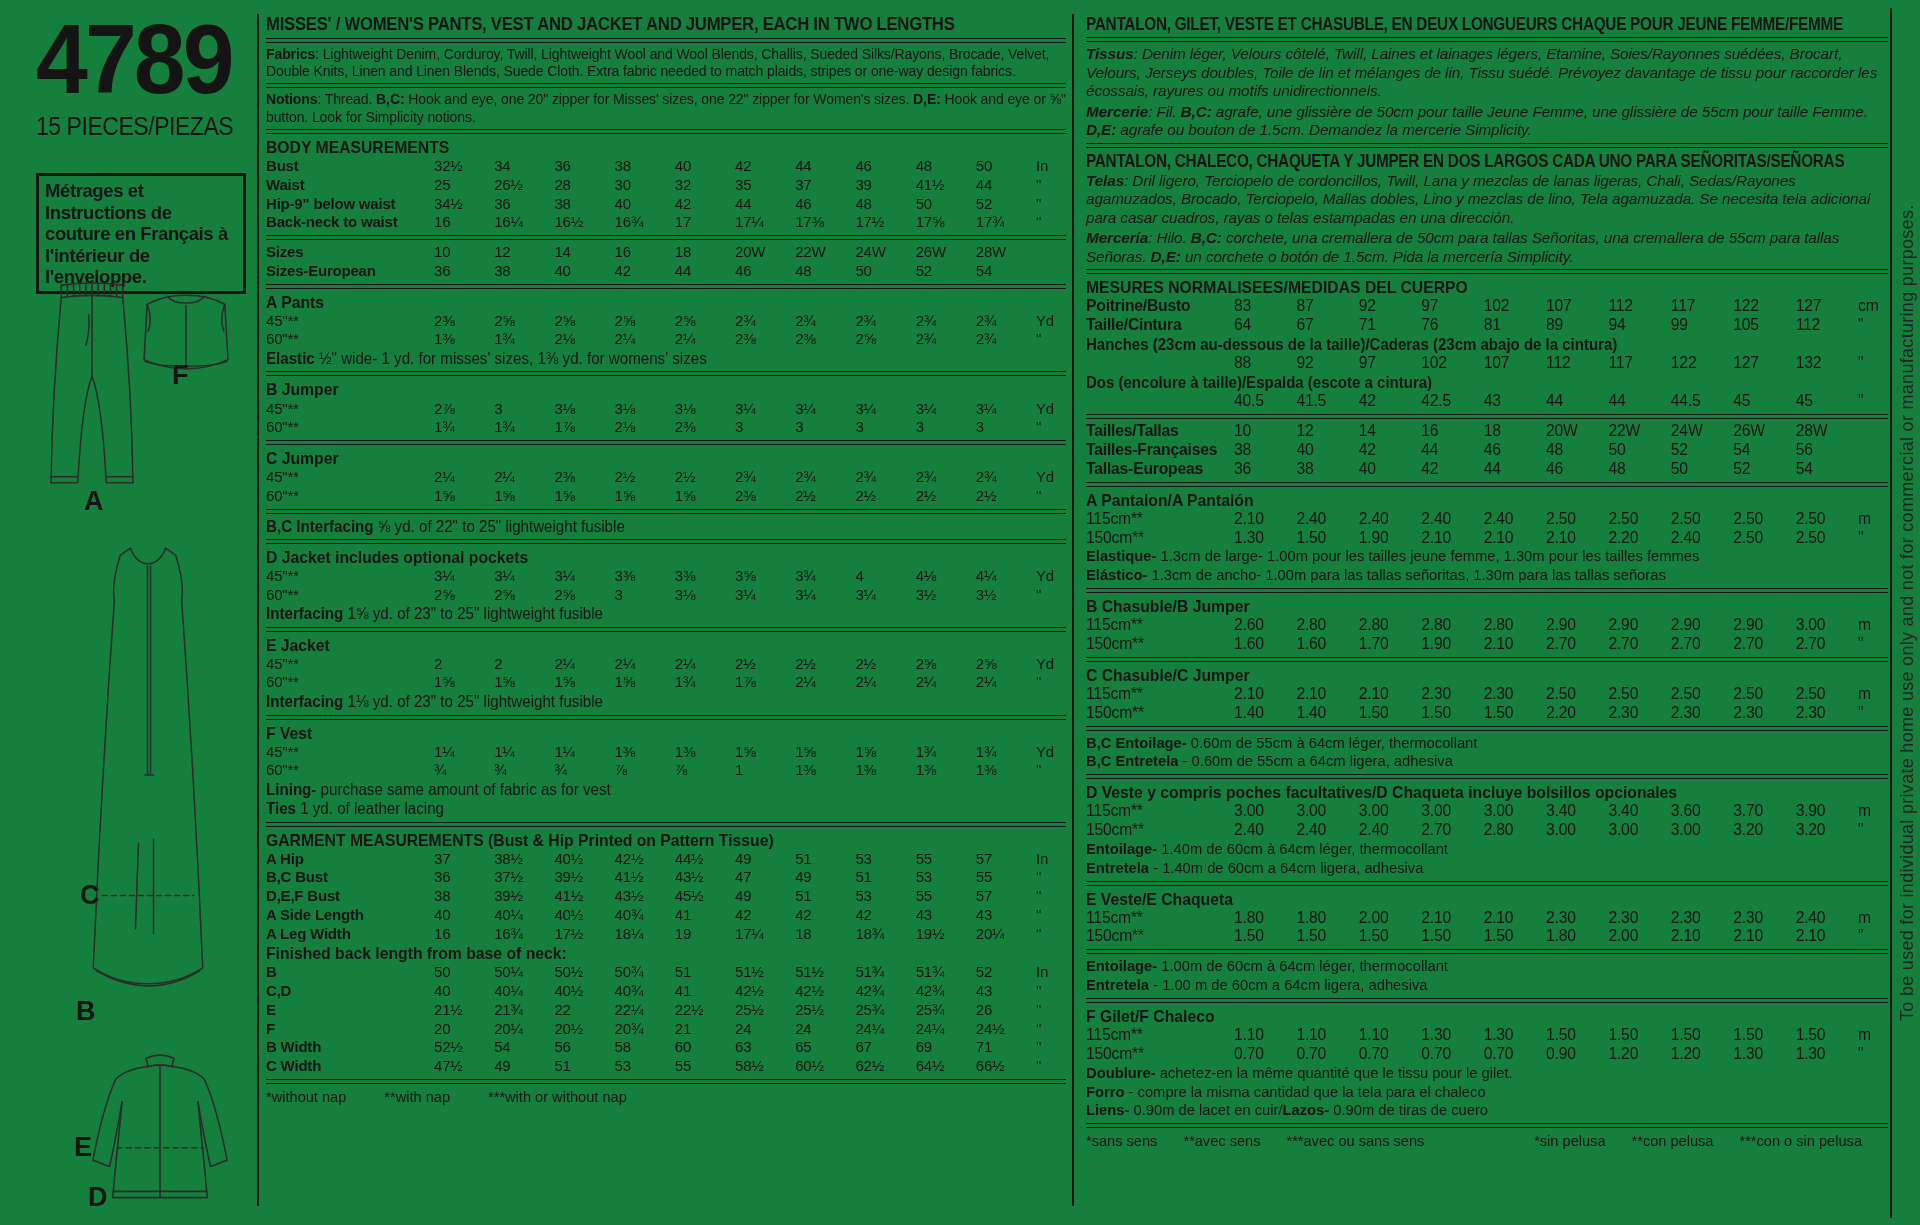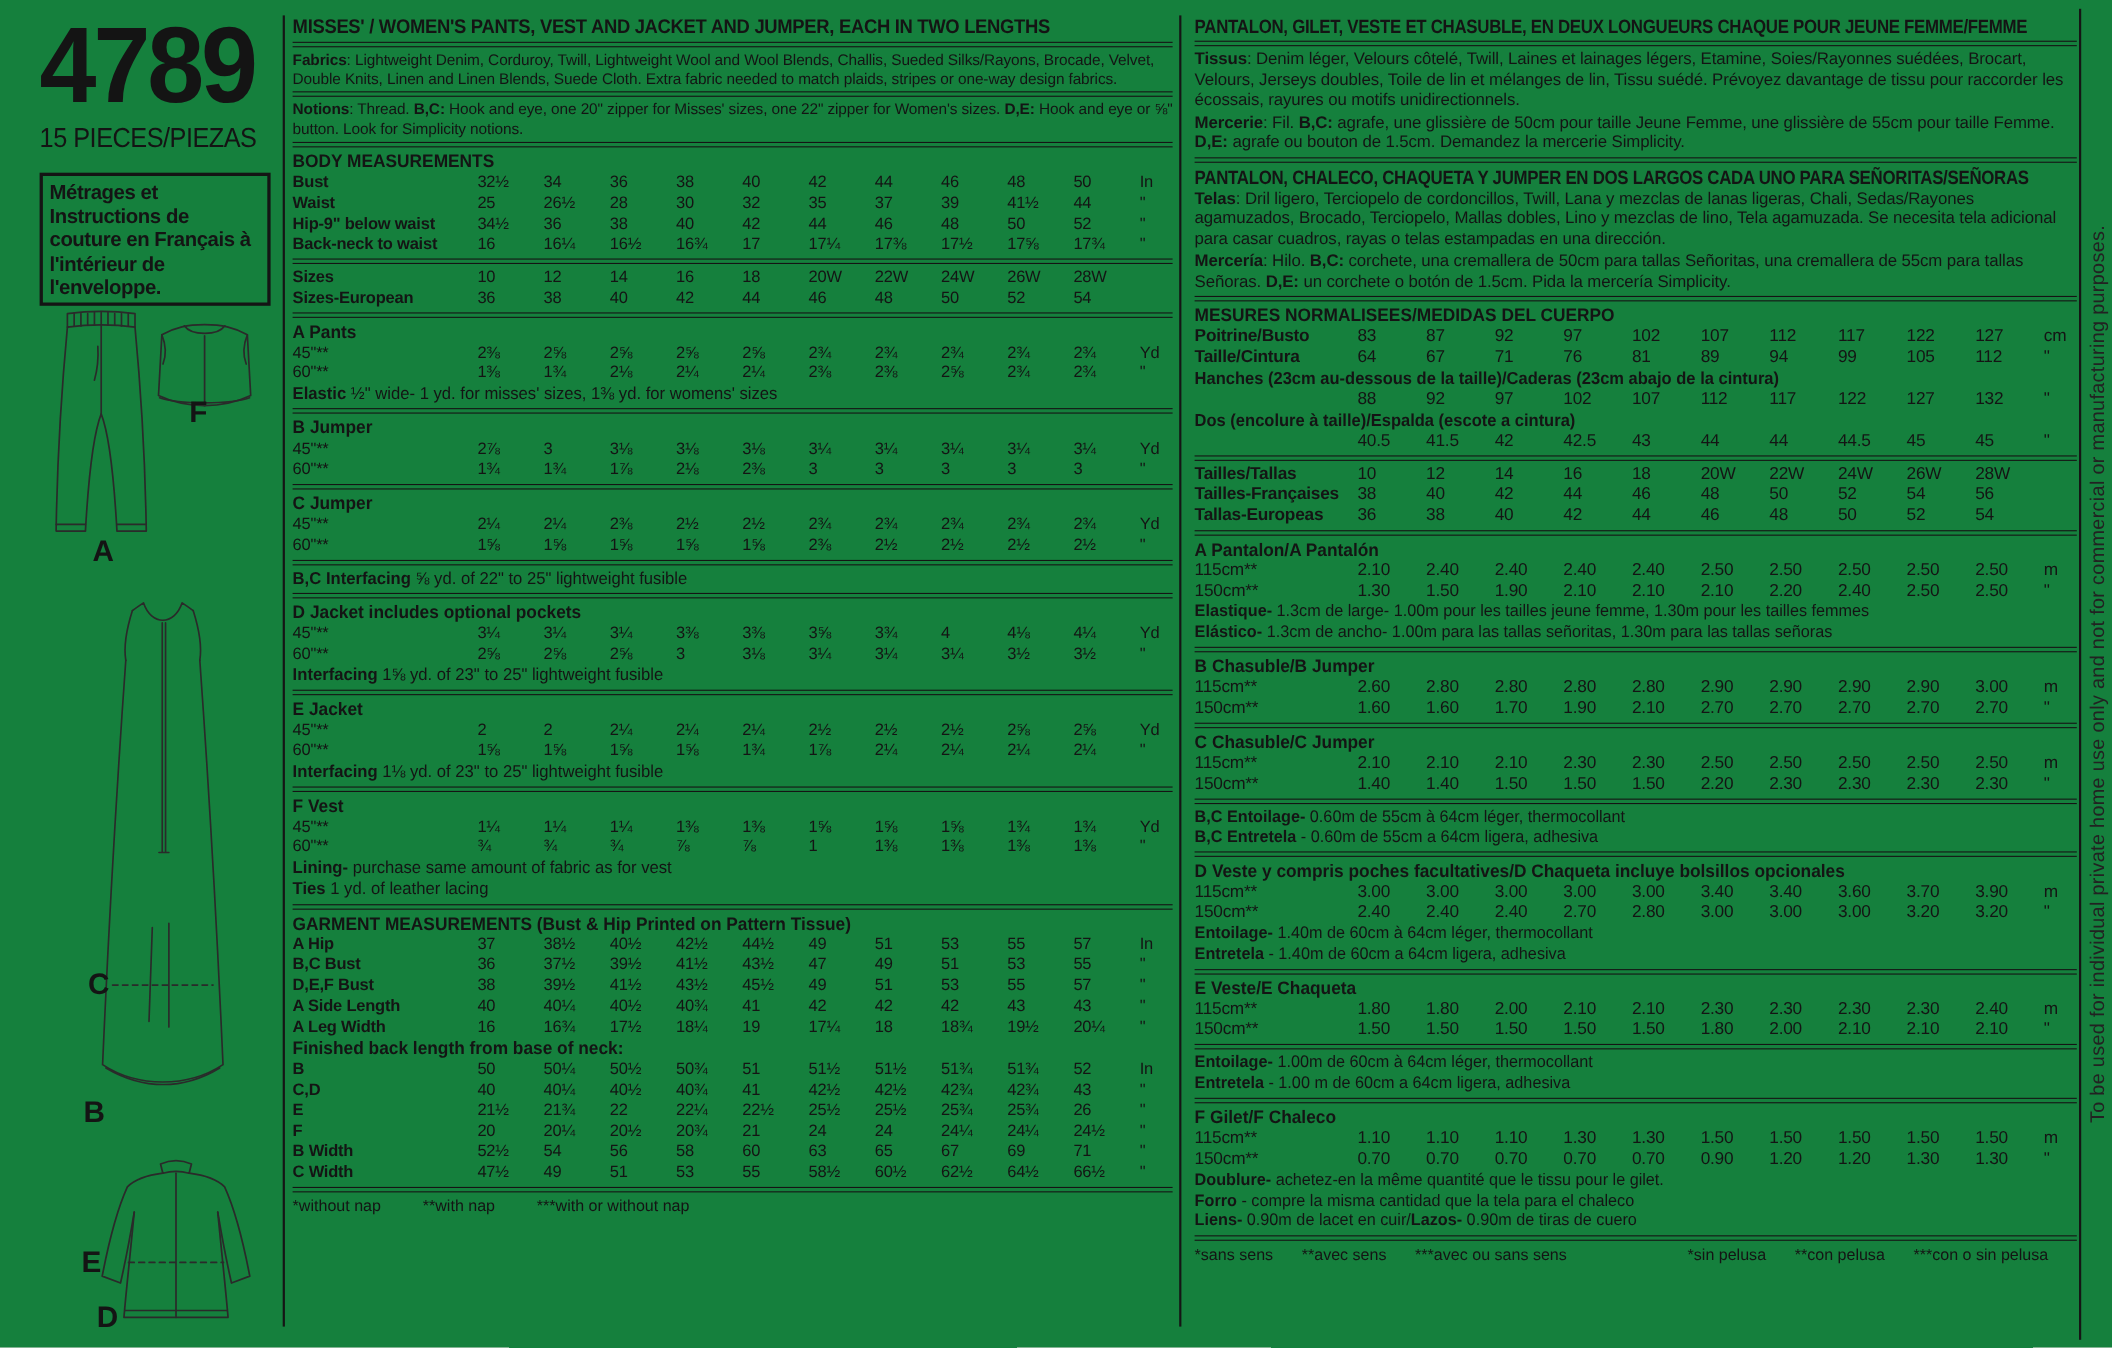--- a/index.html
+++ b/index.html
@@ -5,42 +5,42 @@
   html,body{margin:0;padding:0;background:#dcdcd8;}
   #page{position:relative;width:1920px;height:1225px;background:#15803d;color:#141414;
         font-family:"Liberation Sans",sans-serif;overflow:hidden;}
   .vrule{position:absolute;width:2px;background:#151515;}
   
   #col-left{position:absolute;left:36px;top:14px;width:218px;}
   #pattern-number{font-size:98px;font-weight:bold;line-height:.92;letter-spacing:-3px;
         transform:scaleX(.95);transform-origin:0 0;}
   #pieces{font-size:25px;margin-top:8px;letter-spacing:-.5px;white-space:nowrap;
         transform:scaleX(.92);transform-origin:0 0;}
-  #french-box{margin-top:16px;border:3px solid #141414;padding:4px 6px;font-weight:bold;
+  #french-box{margin-top:32px;border:3px solid #141414;padding:4px 6px;font-weight:bold;
         font-size:18.5px;line-height:1.16;letter-spacing:-.4px;width:192px;}
   .sketch{position:absolute;}
   .sketch svg{display:block;}
   .sketch path,.sketch rect{fill:none;stroke:#2a2a2a;stroke-width:1.5;stroke-linecap:round;stroke-linejoin:round;}
   .view-letter{position:absolute;font-size:27px;font-weight:bold;letter-spacing:1px;}
   
   .col{position:absolute;top:14px;}
   #col-en{left:266px;width:800px;--lw:168px;}
   #col-fr{left:1086px;width:802px;--lw:148px;}
   .ctitle{font-weight:bold;font-size:18px;letter-spacing:-.3px;white-space:nowrap;
         transform:scaleX(.93);transform-origin:0 50%;line-height:1.15;}
   #col-fr .ctitle{transform:scaleX(.875);font-size:17.5px;}
   .title-rule,.sep{border-top:1.7px solid #141414;border-bottom:1.7px solid #141414;height:3px;margin:3px 0;}
   .para{font-size:14px;line-height:1.24;letter-spacing:-.1px;margin:1px 0 2px;}
   .thead{font-weight:bold;font-size:16.4px;line-height:1.22;white-space:nowrap;
         transform:scaleX(.96);transform-origin:0 50%;}
   .note{font-size:15.6px;line-height:1.24;white-space:nowrap;transform:scaleX(.97);transform-origin:0 50%;}
   .labelrow{font-weight:bold;font-size:15.8px;line-height:1.22;white-space:nowrap;transform:scaleX(.95);transform-origin:0 50%;}
   .trow{display:flex;align-items:baseline;font-size:15px;line-height:1.25;letter-spacing:-.2px;}
   #col-fr .trow{font-size:15.7px;line-height:1.2;}
-  #col-fr .para{font-size:15.3px;line-height:1.21;}
+  #col-fr .para{font-size:15.3px;line-height:1.21;font-style:italic;}
   #col-fr .note{font-size:15.2px;}
   .trow .lbl{flex:0 0 var(--lw);}
   .trow .lbl.b,b{font-weight:bold;}
   .trow .cell{flex:1 1 0;}
   .trow .unit{flex:0 0 30px;}
   .footrow{font-size:14.6px;margin-top:5px;display:flex;align-items:baseline;text-align:center;}
   .footrow .fspace{flex:1 1 auto;}
   .footrow span{margin-right:38px;white-space:nowrap;}
   #col-fr .footrow span{margin-right:26px;}
   

